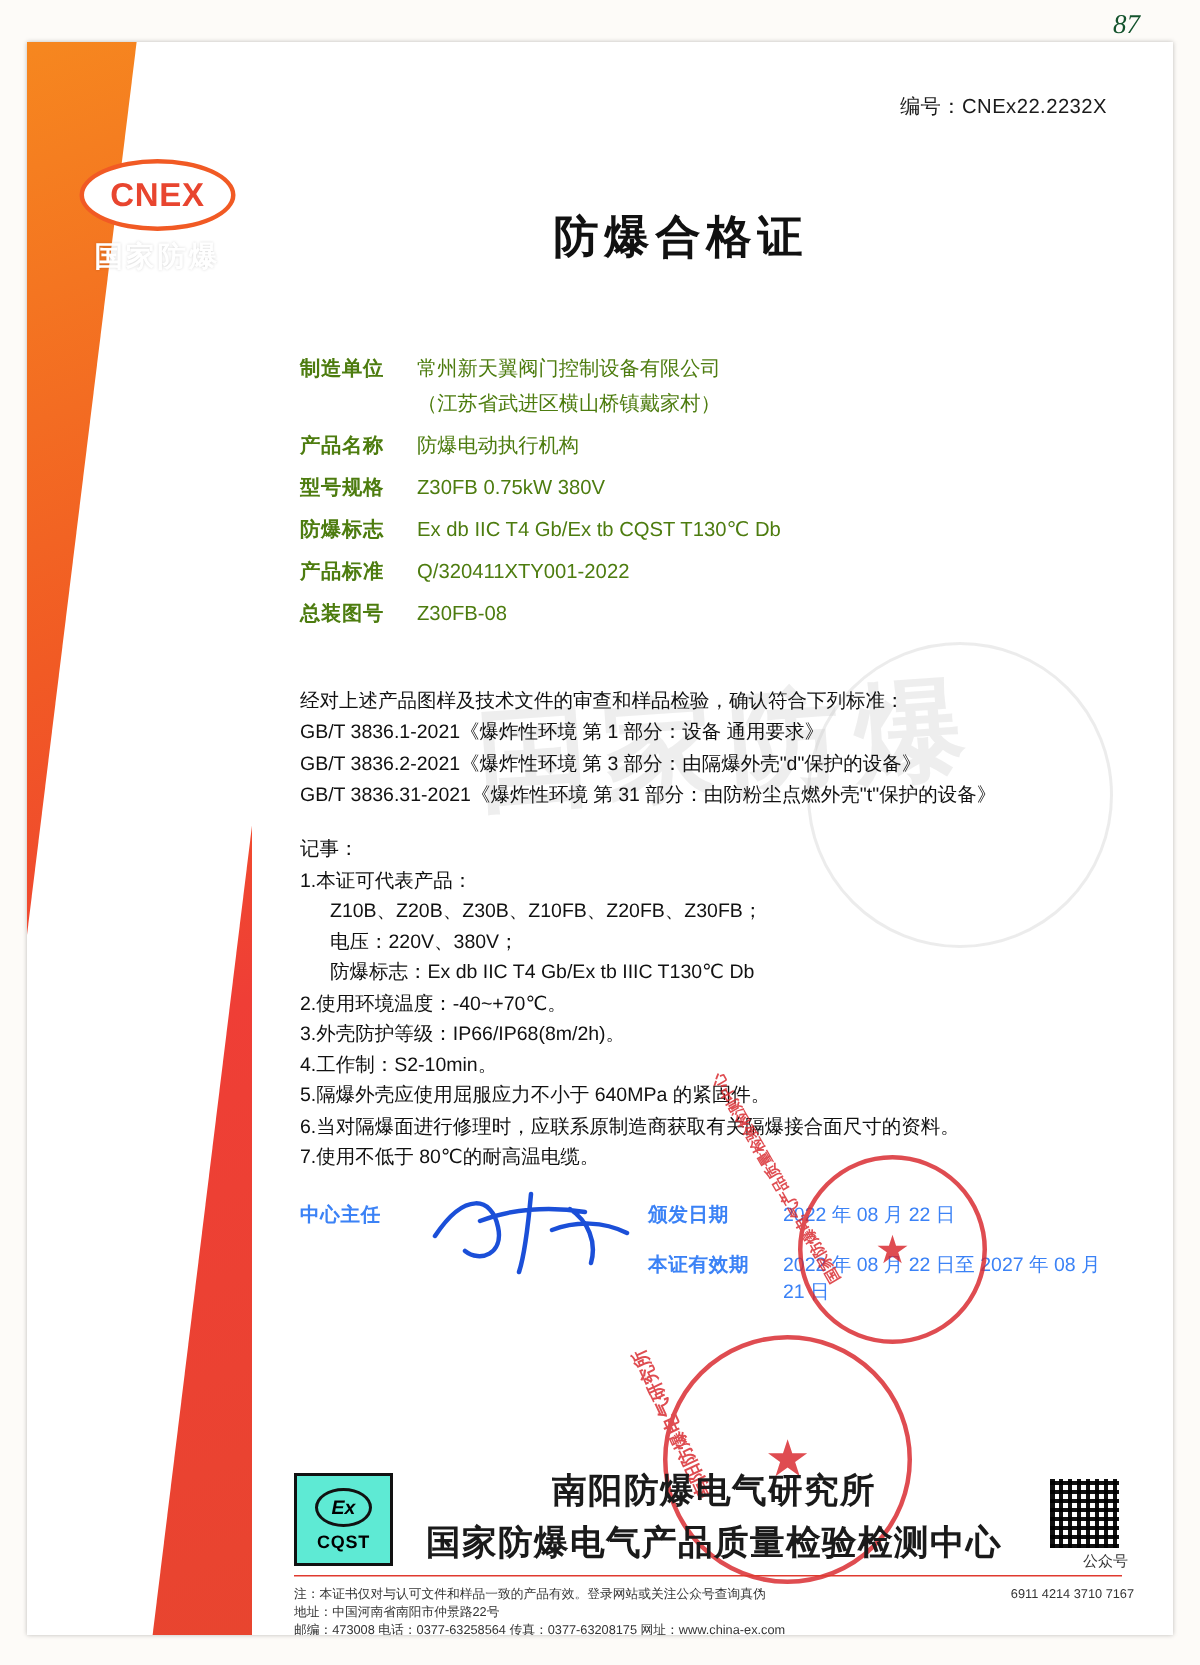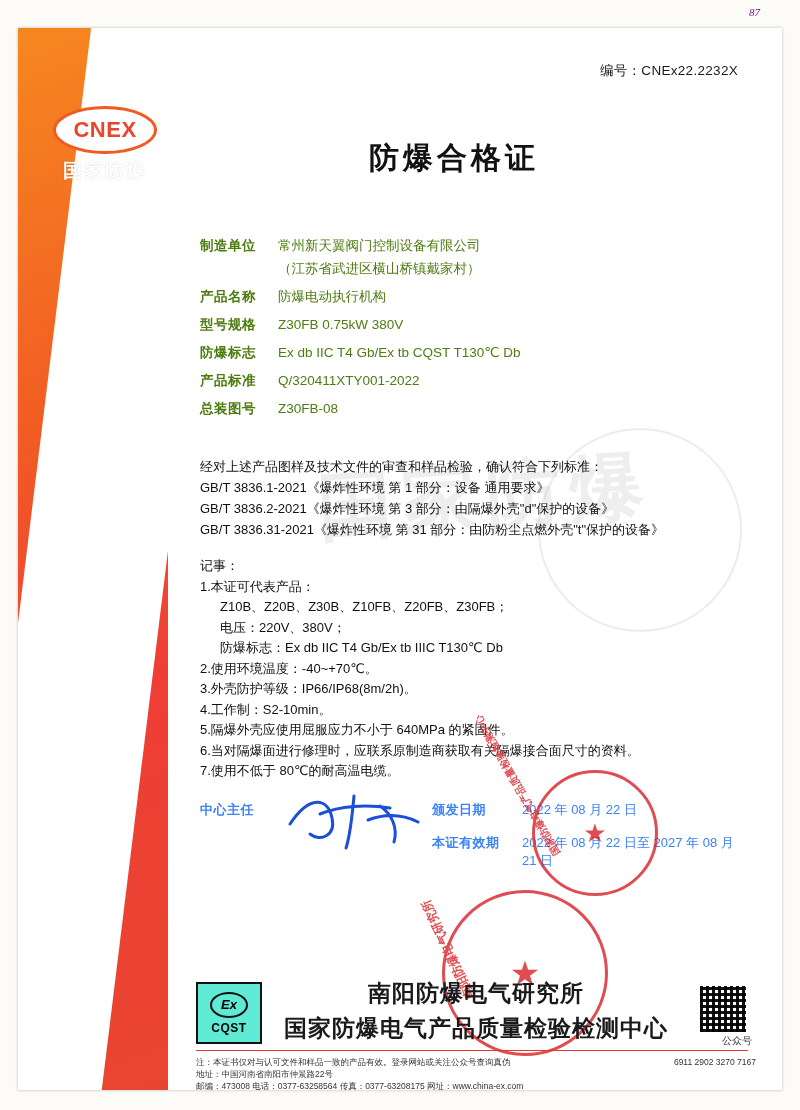--- a/index.html
+++ b/index.html
@@ -12,21 +12,21 @@
   }
   #page{
     position:absolute;left:0;top:0;width:800px;height:1110px;
     background:#fdfbf8;
     overflow:hidden;
   }
   
   .page-num{
     position:absolute;right:40px;top:6px;
     font-family:"Liberation Serif","DejaVu Serif",serif;
-    font-size:11px;color:#701a75;font-style:italic;
+    font-size:18px;color:#14532d;font-style:italic;
   }
   
   .sheet{
     position:absolute;left:18px;top:28px;width:764px;height:1062px;
     background:#ffffff;
     box-shadow:0 0 3px rgba(0,0,0,.25);
     overflow:hidden;
   }
   
   .band{
@@ -315,21 +315,21 @@
       <div class="l1">南阳防爆电气研究所</div>
       <div class="l2">国家防爆电气产品质量检验检测中心</div>
     </div>
 
     <div class="qr"></div>
     <div class="qr-label">公众号</div>
 
     <div class="finerule"></div>
     <div class="fineprint">
       <div>
-        <span class="right">6911 2902 3270 7167</span>
+        <span class="right">6911 4214 3710 7167</span>
         <span>注：本证书仅对与认可文件和样品一致的产品有效。登录网站或关注公众号查询真伪</span>
         <div class="clr"></div>
       </div>
       <div>地址：中国河南省南阳市仲景路22号</div>
       <div>邮编：473008     电话：0377-63258564  传真：0377-63208175  网址：www.china-ex.com</div>
     </div>
 
   </div>
 </div>
 

